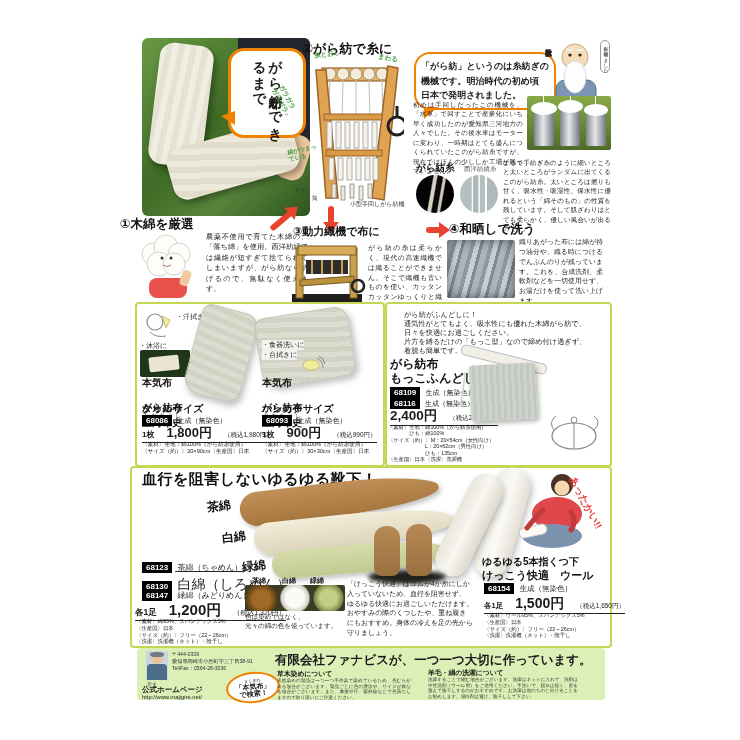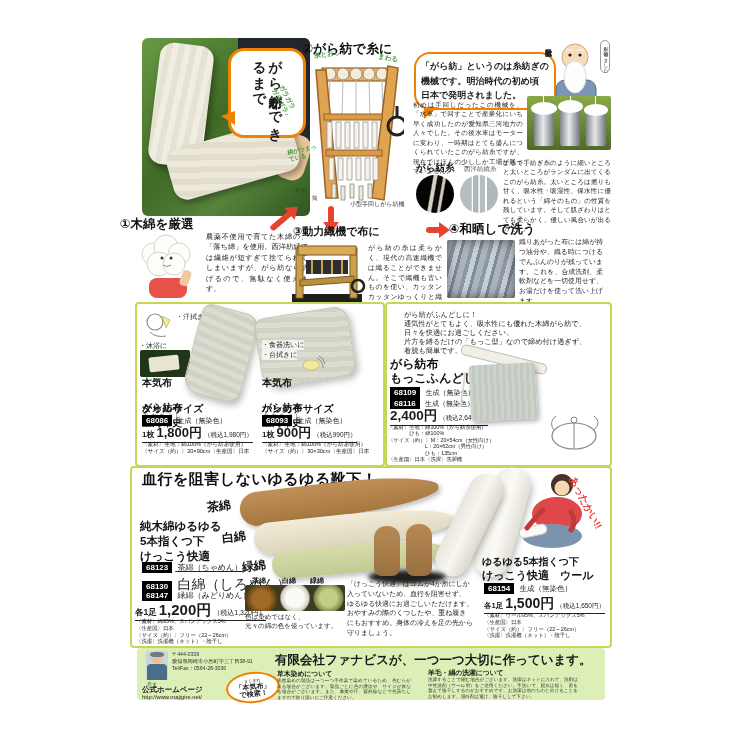--- a/index.html
+++ b/index.html
@@ -5,21 +5,21 @@
   html,body{margin:0;padding:0;background:#fff;}
   .page{position:relative;width:740px;height:740px;background:#fff;overflow:hidden;
         font-family:"Liberation Sans","DejaVu Sans",sans-serif;color:#1a1a1a;}
   .abs{position:absolute;}
   .h1{position:absolute;font-weight:bold;color:#111;white-space:nowrap;}
   .bodytx{position:absolute;color:#222;text-align:justify;line-height:1.45;}
   .pre{white-space:pre-line;}
   .code{display:inline-block;background:#000;color:#fff;font-weight:bold;
         font-size:8px;line-height:1.4;padding:0 4px;margin-right:3px;vertical-align:middle;}
   .gbox{position:absolute;border:2px solid #c6d755;border-radius:4px;background:#fff;}
-  .pricerow{position:absolute;display:flex;align-items:baseline;gap:2px;
+  .pricerow{position:absolute;display:flex;align-items:baseline;gap:12px;
             border-bottom:1.5px solid #222;white-space:nowrap;}
   .qty{font-weight:bold;font-size:8px;}
   .price{font-weight:bold;font-size:13px;}
   .tax{font-size:6.5px;}
   .spec{position:absolute;font-size:5.6px;line-height:1.3;color:#222;white-space:pre-line;}
   .greennote{position:absolute;color:#4aa043;font-weight:bold;}
   .bubble{position:absolute;background:#fff;border:3px solid #ef8200;border-radius:16px;}
   .vtext{writing-mode:vertical-rl;text-orientation:upright;}
   .arrow{position:absolute;height:6px;background:#e8432e;border-radius:3px;}
   .arrow:after{content:"";position:absolute;right:-9px;top:-5px;
@@ -306,23 +306,20 @@
   </div>
   <div class="abs" style="left:362px;top:522px;width:88px;height:62px;">
     <div class="abs" style="left:6px;bottom:0;width:78px;height:14px;background:#20201c;border-radius:50%;filter:blur(2px);"></div>
     <div class="abs" style="left:12px;top:4px;width:26px;height:50px;background:linear-gradient(#b78a54,#9a7040);border-radius:12px 12px 8px 8px;"></div>
     <div class="abs" style="left:44px;top:2px;width:26px;height:52px;background:linear-gradient(#b78a54,#9a7040);border-radius:12px 12px 8px 8px;"></div>
   </div>
   <div class="h1" style="left:207px;top:498px;font-size:12px;transform:rotate(-6deg);">茶綿</div>
   <div class="h1" style="left:222px;top:529px;font-size:12px;transform:rotate(-6deg);">白綿</div>
   <div class="h1" style="left:242px;top:558px;font-size:12px;transform:rotate(-6deg);">緑綿</div>
 
-  <div class="namebold" style="left:140px;top:519px;font-size:11.5px;line-height:1.3;">純木綿ゆるゆる
-5本指くつ下
-けっこう快適</div>
   <div class="badge-row" style="left:142px;top:562px;text-decoration:underline;">
     <span class="code">68123</span>
     <span style="font-size:8px;">茶綿（ちゃめん）</span>
   </div>
   <div class="badge-row" style="left:142px;top:576px;">
     <span class="code">68130</span>
     <span style="font-size:14px;font-family:Liberation Serif, serif;">白綿（しろめん）</span>
   </div>
   <div class="badge-row" style="left:142px;top:590px;">
     <span class="code">68147</span>

